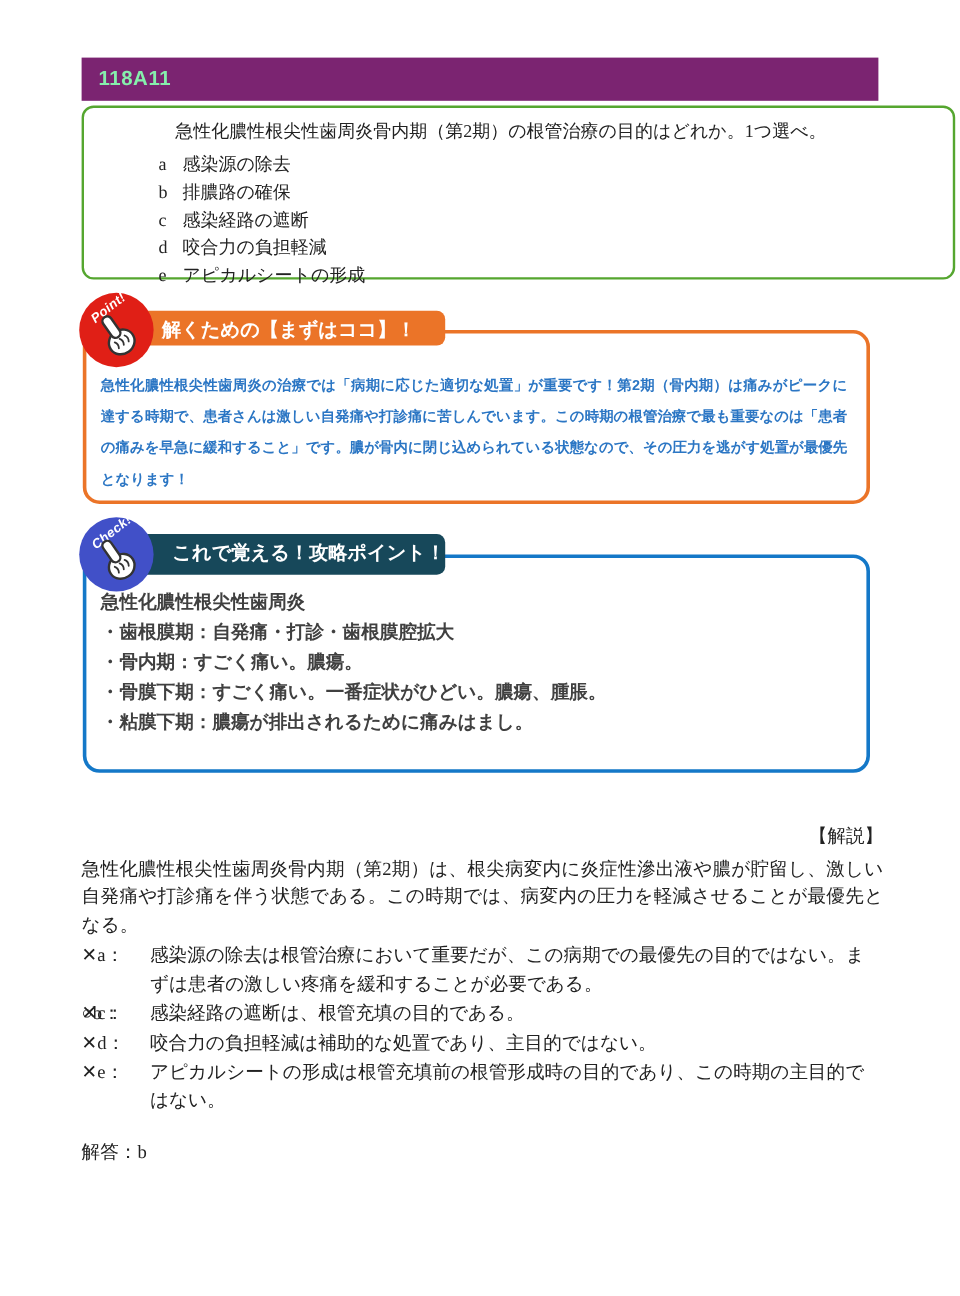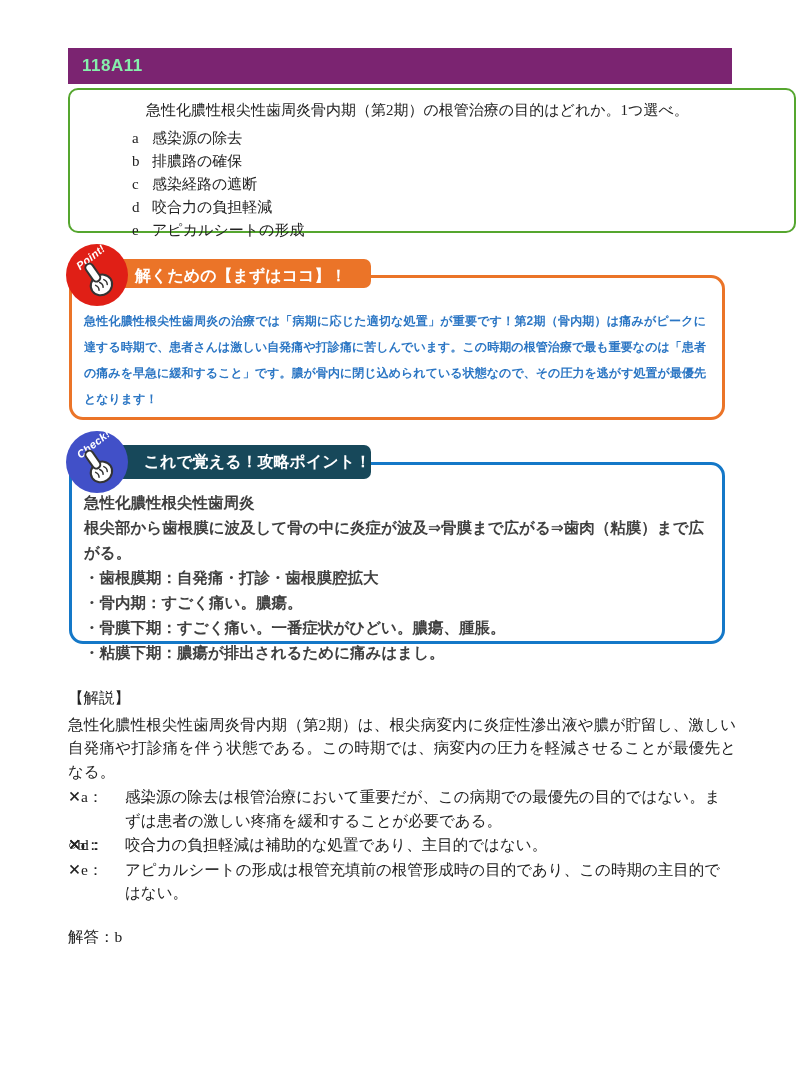--- a/index.html
+++ b/index.html
@@ -76,21 +76,21 @@
     padding: 25px 14px 0 12px;
     color: #404040; font-weight: bold; font-size: 15.5px;
   }
   .check-line { line-height: 25px; }
 
   
   .explanation {
     position: absolute; left: 68px; top: 686px; width: 668px;
     font-size: 15.5px; line-height: 23.5px;
   }
-  .exp-heading { margin-bottom: 3px; }
+  .exp-heading { margin-bottom: 3px; text-align: right; }
   .exp-intro { margin-bottom: 2px; text-align: justify; }
   .exp-item { position: relative; padding-left: 57px; margin-bottom: 1px; }
   .exp-item .prefix { position: absolute; left: 0; top: 0; }
   .exp-item .body { white-space: pre-line; }
   .exp-answer { margin-top: 20px; }
 </style>
 </head>
 <body>
 
 <div class="qid-bar">
@@ -150,40 +150,40 @@
         <path d="M13 23 q2 3 0 6 M18 23 q2 3 0 6 M23 23 q2 3 0 6" fill="none" stroke-width="1.5"></path>
       </g>
     </svg>
   </span>
 </div>
 <div class="tab check-tab">
   <span>これで覚える！攻略ポイント！</span>
 </div>
 <div class="callout-box check-box">
   <div class="check-line">急性化膿性根尖性歯周炎</div>
-  <div class="check-line">根尖部から歯根膜に波及して骨の中に炎症が波及⇒骨膜まで広がる⇒歯肉（粘膜）まで広がる。</div>
   <div class="check-line">・歯根膜期：自発痛・打診・歯根膜腔拡大</div>
   <div class="check-line">・骨内期：すごく痛い。膿瘍。</div>
   <div class="check-line">・骨膜下期：すごく痛い。一番症状がひどい。膿瘍、腫脹。</div>
   <div class="check-line">・粘膜下期：膿瘍が排出されるために痛みはまし。</div>
 </div>
 
 <div class="explanation serif">
   <div class="exp-heading">【解説】</div>
   <div class="exp-intro">急性化膿性根尖性歯周炎骨内期（第2期）は、根尖病変内に炎症性滲出液や膿が貯留し、激しい自発痛や打診痛を伴う状態である。この時期では、病変内の圧力を軽減させることが最優先となる。</div>
 
   <div class="exp-item">
     <span class="prefix">✕a：</span>
     <span class="body">感染源の除去は根管治療において重要だが、この病期での最優先の目的ではない。まずは患者の激しい疼痛を緩和することが必要である。</span>
   </div>
   <div class="exp-item">
     <span class="prefix">○b：</span>
   </div>
   <div class="exp-item">
     <span class="prefix">✕c：</span>
+    <span class="body">感染経路の遮断は、根管充填の目的である。</span>
   </div>
   <div class="exp-item">
     <span class="prefix">✕d：</span>
     <span class="body">咬合力の負担軽減は補助的な処置であり、主目的ではない。</span>
   </div>
   <div class="exp-item">
     <span class="prefix">✕e：</span>
     <span class="body">アピカルシートの形成は根管充填前の根管形成時の目的であり、この時期の主目的ではない。</span>
   </div>
 

